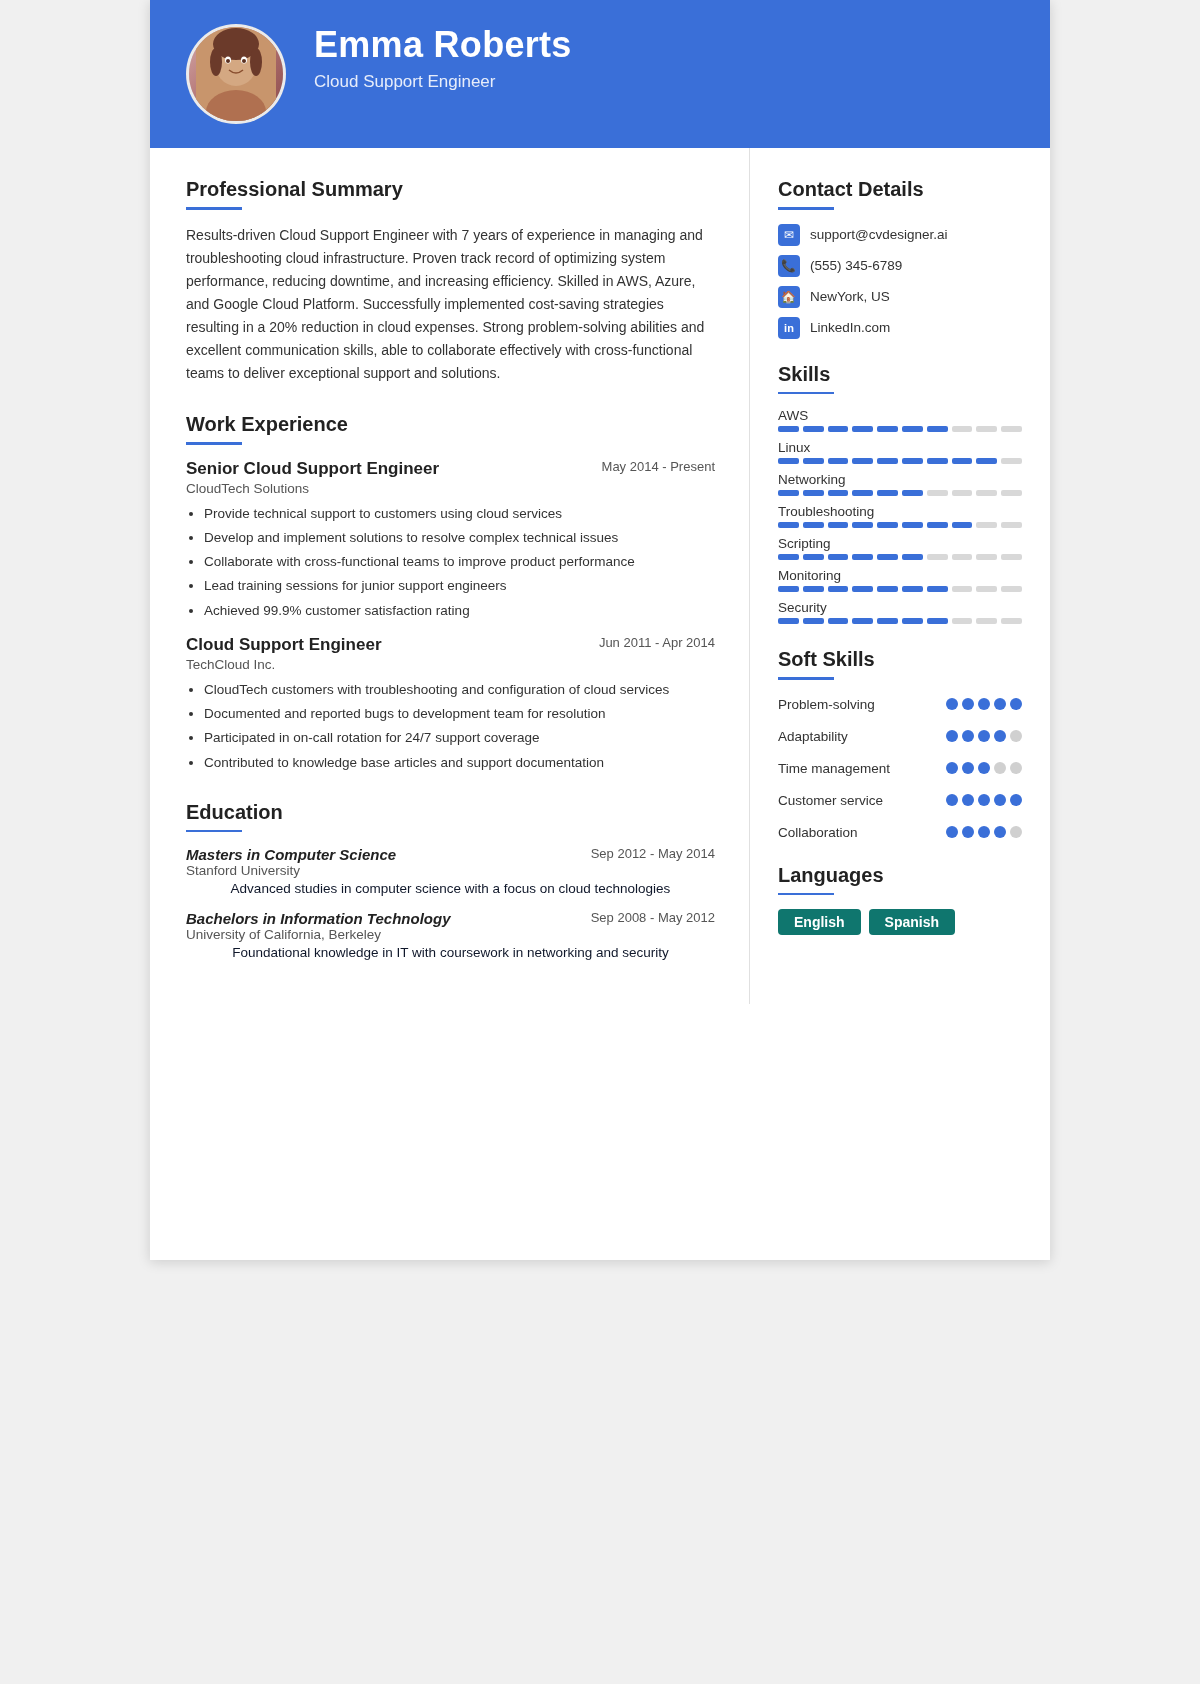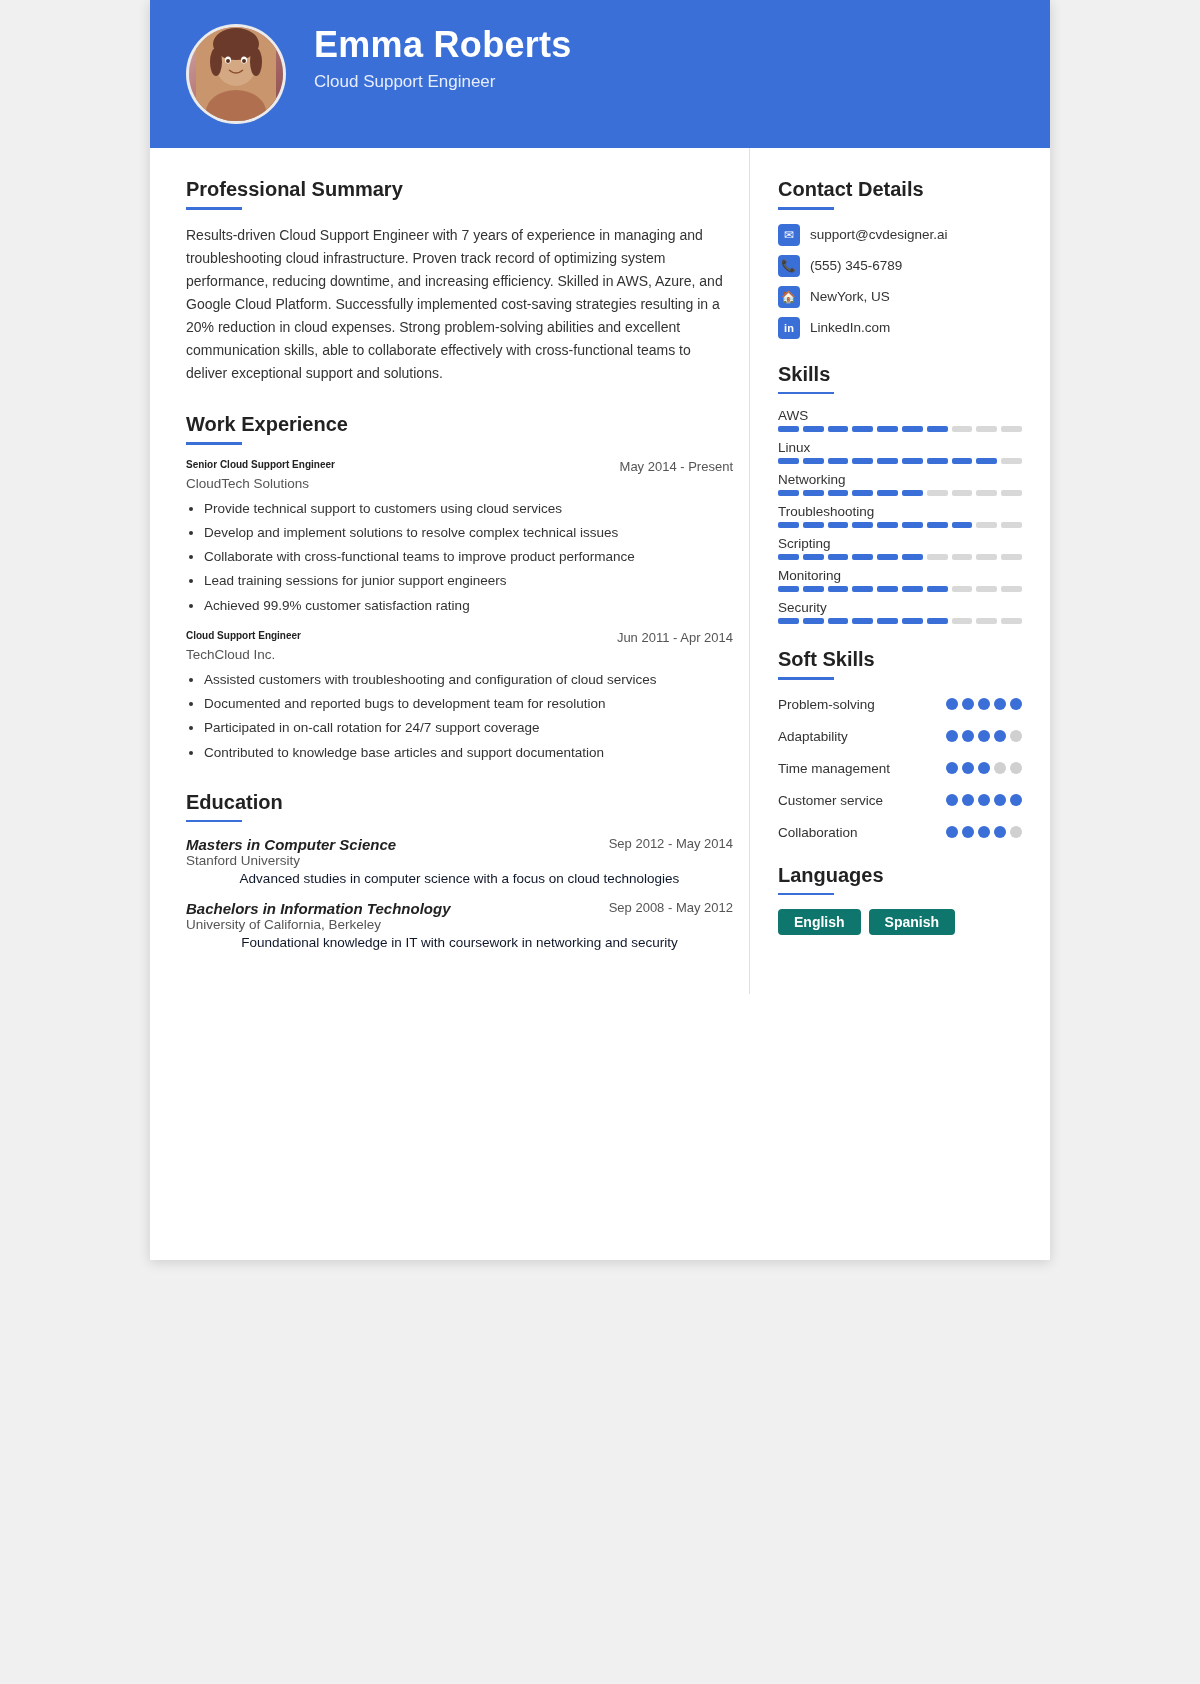--- a/index.html
+++ b/index.html
@@ -62,21 +62,21 @@
       font-weight: 400;
     }
 
     
     .body {
       display: flex;
       gap: 0;
     }
     .left-col {
       flex: 1 1 0;
-      padding: 30px 16px 30px 36px;
+      padding: 30px 34px 30px 36px;
       border-right: 1.5px solid #e0e0e0;
     }
     .right-col {
       width: 300px;
       flex-shrink: 0;
       padding: 30px 28px 30px 28px;
     }
 
     
     .section-title {
@@ -101,21 +101,21 @@
 
     
     .work-section { margin-top: 28px; }
     .job-header {
       display: flex;
       justify-content: space-between;
       align-items: flex-start;
       margin-bottom: 2px;
     }
     .job-title {
-      font-size: 10px;
+      font-size: 17px;
       font-weight: 700;
       color: #222;
     }
     .job-dates {
       font-size: 13px;
       color: #555;
       white-space: nowrap;
       margin-left: 12px;
       flex-shrink: 0;
     }
@@ -319,21 +319,21 @@
           </ul>
         </div>
 
         <div>
           <div class="job-header">
             <div class="job-title">Cloud Support Engineer</div>
             <div class="job-dates">Jun 2011 - Apr 2014</div>
           </div>
           <div class="job-company">TechCloud Inc.</div>
           <ul class="job-bullets">
-            <li>Assisted customers with troubleshooting and configuration of cloud services</li>
+            <li>CloudTech customers with troubleshooting and configuration of cloud services</li>
             <li>Documented and reported bugs to development team for resolution</li>
             <li>Participated in on-call rotation for 24/7 support coverage</li>
             <li>Contributed to knowledge base articles and support documentation</li>
           </ul>
         </div>
       </div>
 
       <div class="edu-section">
         <div class="section-title">Education</div>
         <div class="section-underline"></div>

